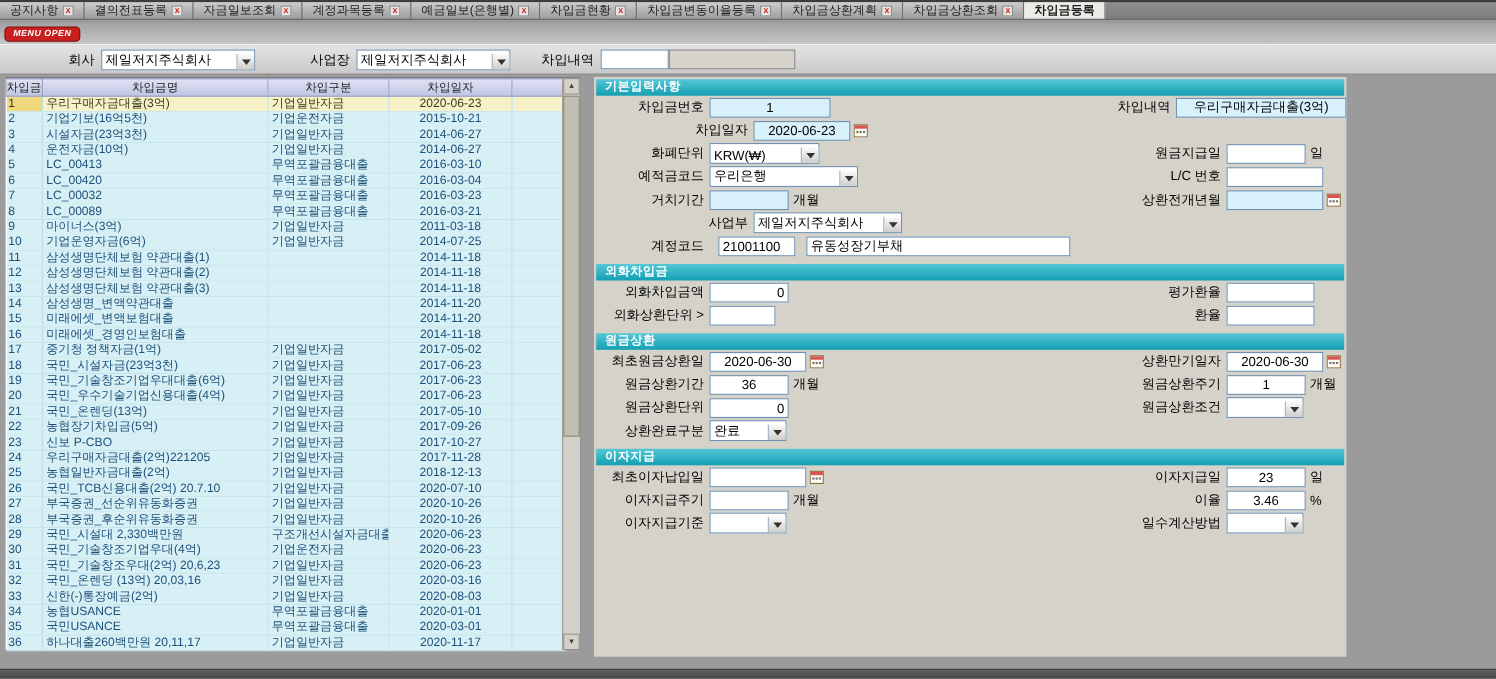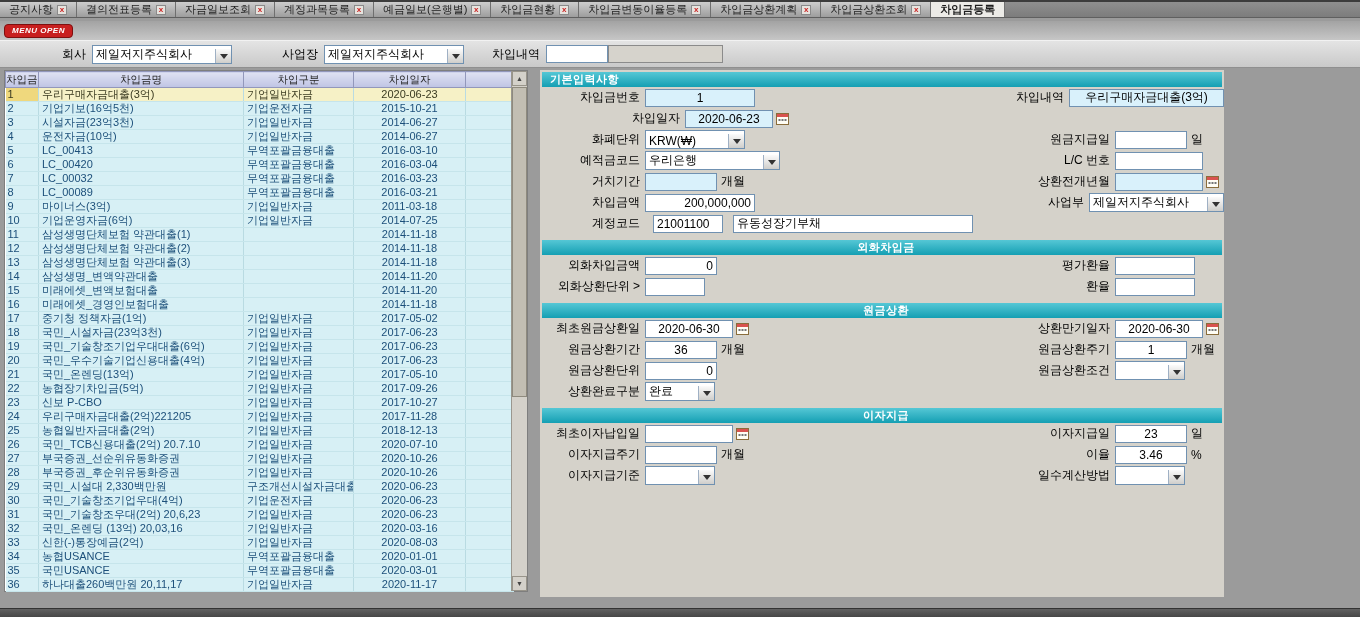--- a/index.html
+++ b/index.html
@@ -47,21 +47,21 @@
   table.grid th { height:16px; background:linear-gradient(#dfe2f3,#bfc4e4); border:1px solid #9297bb; font-size:10.5px; font-weight:normal; color:#222; overflow:hidden; white-space:nowrap; }
   table.grid td { height:14px; line-height:13px; font-size:11px; color:#1c4f7a; background:#d7f0f5; border-right:1px solid #b9dbe2; border-bottom:1px solid #c6e5eb; overflow:hidden; white-space:nowrap; padding:0 3px; cursor:default; }
   table.grid td.c0 { padding-left:2px; }
   table.grid td.c3 { text-align:center; }
   table.grid tr.selected td { background:#f6f1c6; color:#3a3a20; }
   table.grid tr.selected td.c0 { background:#efd87d; }
 
   
   .formpane { position:absolute; top:70px; left:540px; width:684px; height:527px; background:#d5d2ca; padding-top:2px; }
   .sec-h { height:15px; margin:0 2px; background:linear-gradient(#55c7d5,#149fb3); color:#fff; font-size:11px; font-weight:bold; line-height:15px; padding-left:8px; letter-spacing:.5px; }
-  .sec-h.gap { margin-top:6px;text-align:center; }
+  .sec-h.gap { margin-top:6px; }
   .frow { display:flex; align-items:center; height:21px; margin-left:2px; }
   .half { display:flex; align-items:center; }
   .half.l { width:430px; }
   .half.r { flex:1; }
   .flab { font-size:12px; color:#000; text-align:right; margin-right:5px; white-space:nowrap; }
   .half.l .flab { width:98px; }
   .half.r .flab { width:138px; }
   .acct-name { margin-left:2px; }
 
   .bottombar { position:absolute; bottom:0; left:0; right:0; height:9px; background:linear-gradient(#616161,#474747); border-top:1px solid #333; }
@@ -491,24 +491,20 @@
               <rect x="1" y="2" width="11" height="3" fill="#d9534f"></rect>
               <rect x="2.5" y="7" width="2" height="2" fill="#777"></rect>
               <rect x="5.5" y="7" width="2" height="2" fill="#777"></rect>
               <rect x="8.5" y="7" width="2" height="2" fill="#777"></rect>
             </svg>
           </span>
       </div>
     </div>
 
     <div class="frow">
-      <div class="half l">
-        <span class="flab">차입금액</span>
-        <input class="inp right w110" value="200,000,000" style="">
-      </div>
       <div class="half r">
         <span class="flab">사업부</span>
         <div class="sel w135">
           <span class="sel-text">제일저지주식회사</span>
           <span class="sel-btn"></span>
         </div>
       </div>
     </div>
 
     <div class="frow">

